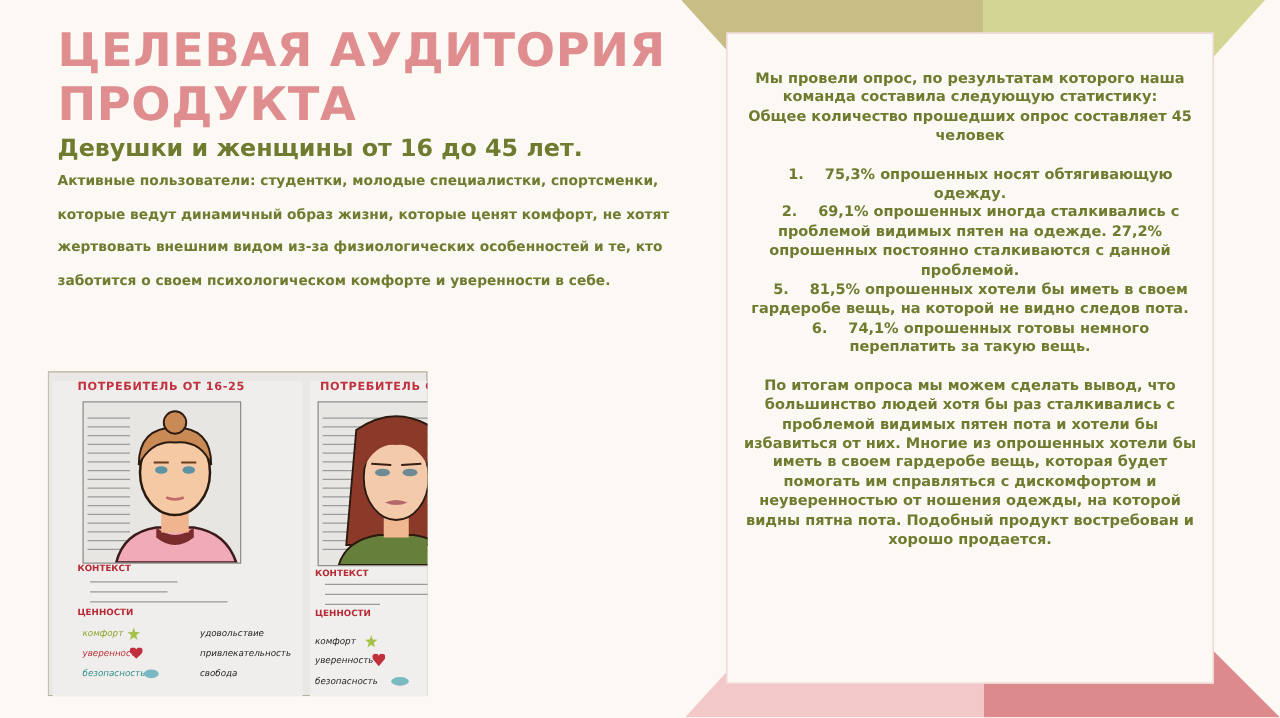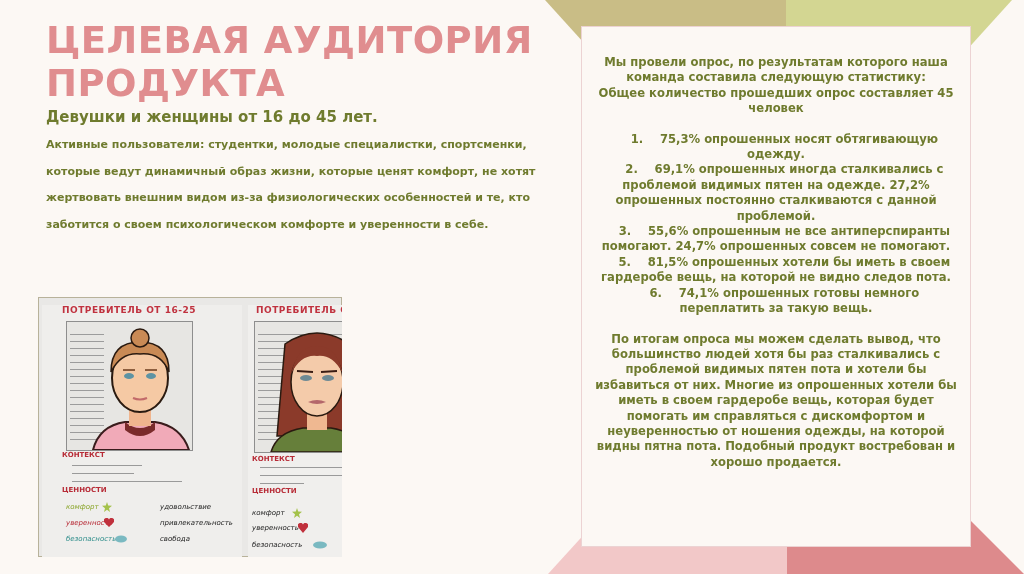--- a/index.html
+++ b/index.html
@@ -11,21 +11,21 @@
     clip-path:polygon(0 0,100% 0,calc(100% - 58px) 100%,0 100%); }
   #bot-pink { left:548px; top:506px; width:240px; height:68px; background:#f2c8c8;
     clip-path:polygon(62px 0,100% 0,100% 100%,0 100%); }
   #bot-rose { left:787px; top:506px; width:237px; height:68px; background:#dd8a8c;
     clip-path:polygon(0 0,calc(100% - 68px) 0,100% 100%,0 100%); }
 
   .title { position:absolute; left:46px; top:19px; margin:0; color:#e08d8f;
     font-family:"DejaVu Sans", sans-serif; font-weight:bold; font-size:37px; line-height:43px;
     letter-spacing:0.5px; }
   .subtitle { position:absolute; left:46px; top:108px; margin:0; color:#6f7b2e;
-    font-weight:bold; font-size:15px; }
+    font-weight:bold; font-size:19px; }
   .para { position:absolute; left:46px; top:132px; width:525px; margin:0; color:#6f7b2e;
     font-weight:bold; font-size:11px; line-height:26.5px; }
 
   .photo { position:absolute; left:38px; top:297px; width:304px; height:260px;
     background:#e9e8e6; overflow:hidden; box-shadow:inset 0 0 0 1px #b8b29a; }
   .sheet { position:absolute; top:8px; height:252px; background:#efeeec; }
   .sheet.s1 { left:4px; width:200px; }
   .sheet.s2 { left:210px; width:162px; background:#f0efed; }
   .sheet-title { position:absolute; left:20px; top:0; font-size:9px; font-weight:bold; color:#c0323f; letter-spacing:.5px; white-space:nowrap; }
   .s2 .sheet-title { left:8px; }
@@ -177,19 +177,18 @@
   </div>
 </div>
 
 <div class="card">
   <div class="card-text">
     <p>Мы провели опрос, по результатам которого наша команда составила следующую статистику:</p>
     <p>Общее количество прошедших опрос составляет 45 человек</p>
     <ol>
       <li><span class="num">1.</span><span>75,3% опрошенных носят обтягивающую одежду.</span></li>
       <li><span class="num">2.</span><span>69,1% опрошенных иногда сталкивались с проблемой видимых пятен на одежде. 27,2% опрошенных постоянно сталкиваются с данной проблемой.</span></li>
-      <li><span class="num">3.</span><span>55,6% опрошенным не все антиперспиранты помогают. 24,7% опрошенных совсем не помогают.</span></li>
       <li><span class="num">5.</span><span>81,5% опрошенных хотели бы иметь в своем гардеробе вещь, на которой не видно следов пота.</span></li>
       <li><span class="num">6.</span><span>74,1% опрошенных готовы немного переплатить за такую вещь.</span></li>
     </ol>
     <p class="conclusion">По итогам опроса мы можем сделать вывод, что большинство людей хотя бы раз сталкивались с проблемой видимых пятен пота и хотели бы избавиться от них. Многие из опрошенных хотели бы иметь в своем гардеробе вещь, которая будет помогать им справляться с дискомфортом и неуверенностью от ношения одежды, на которой видны пятна пота. Подобный продукт востребован и хорошо продается.</p>
   </div>
 </div>
 
 </body></html>

